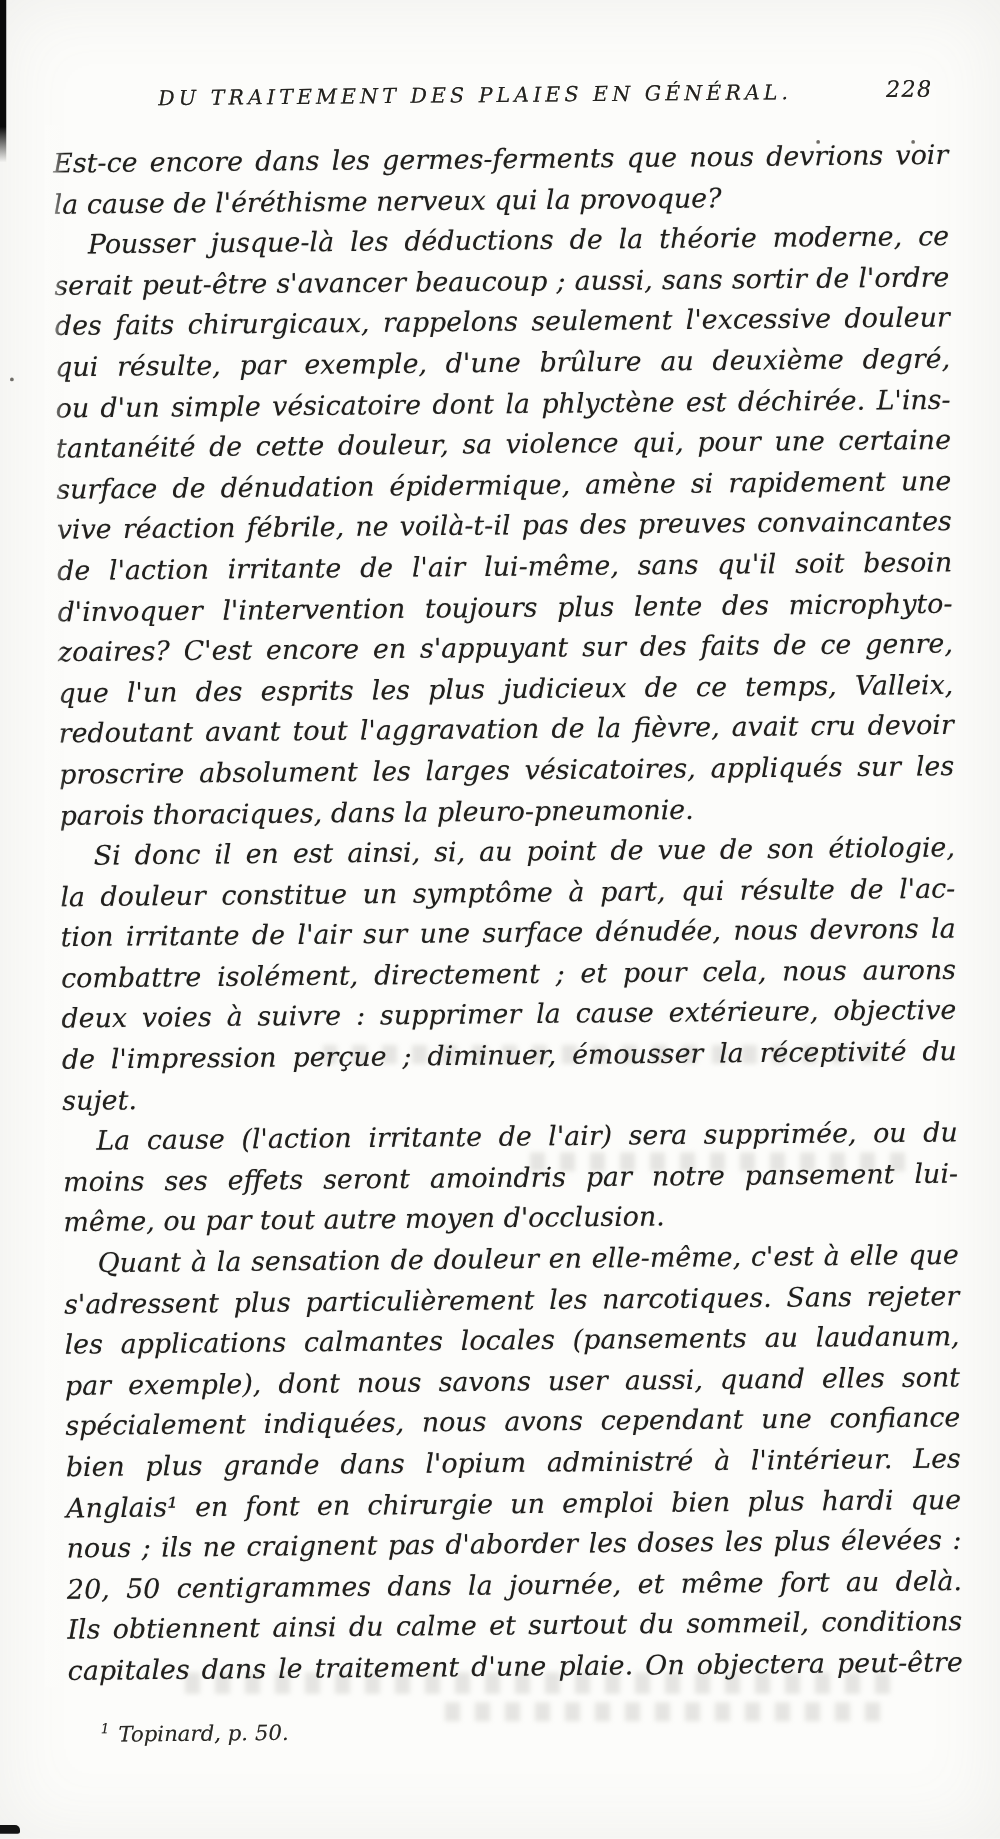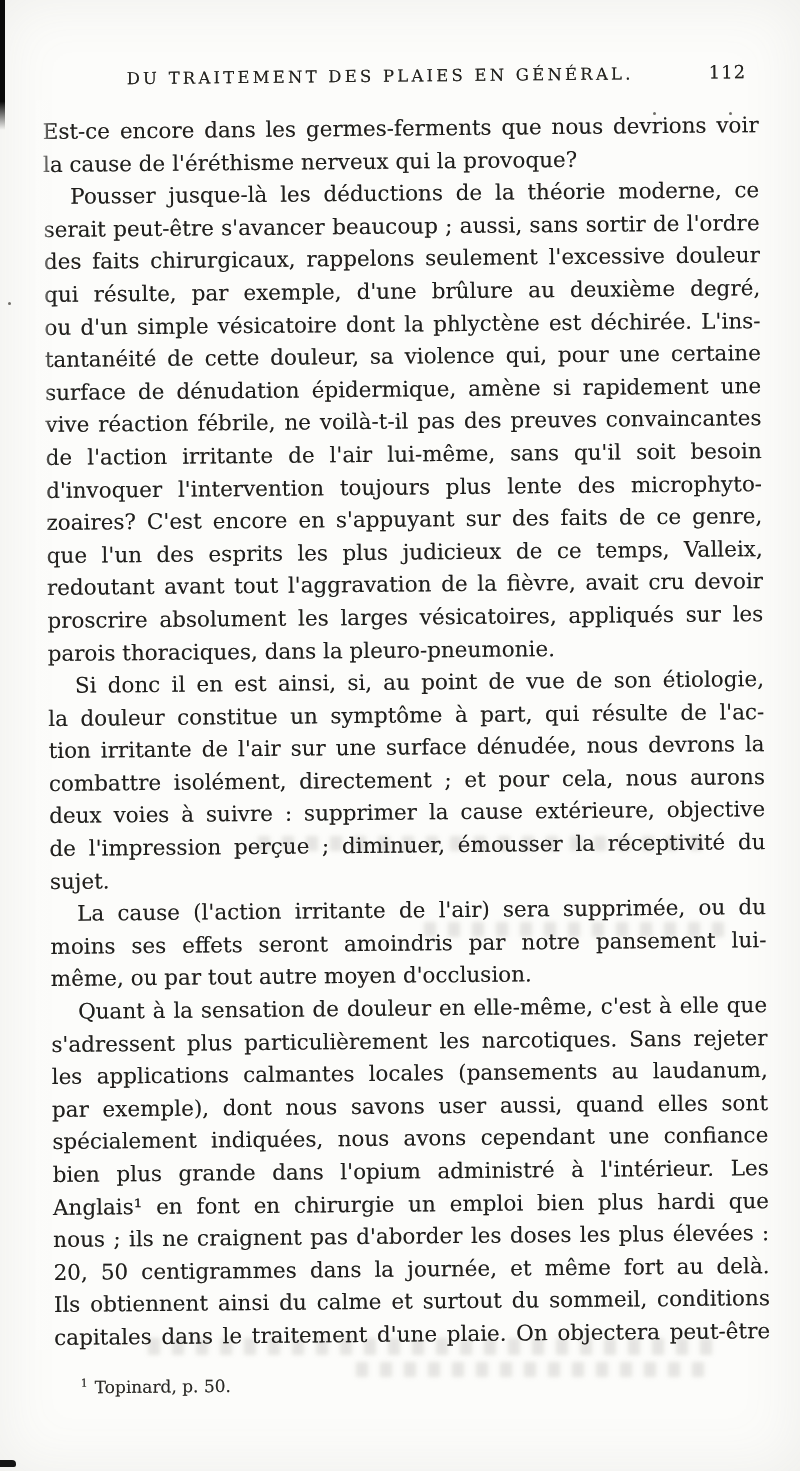--- a/index.html
+++ b/index.html
@@ -4,20 +4,21 @@
 <style>
   html,body{margin:0;padding:0;}
   body{
     width:800px;height:1471px;position:relative;overflow:hidden;
     background:#fcfcfa;
     font-family:"DejaVu Serif","Liberation Serif",serif;
   }
   .page{
     position:absolute;inset:0;
     box-shadow:inset 0 0 60px rgba(120,120,110,0.10);
+    font-style:italic;
   }
   
   .scan-block{
     position:absolute;left:42px;top:66px;width:716px;
     transform:rotate(-0.55deg);
     transform-origin:0 0;
     color:#1e1d1b;
   }
   .running-head{
     position:relative;height:46px;margin-bottom:4px;
@@ -97,21 +98,21 @@
   <div class="speck s2"></div>
   <div class="speck s3"></div>
   <div class="ghost g1"></div>
   <div class="ghost g2"></div>
   <div class="ghost g3"></div>
   <div class="ghost g4"></div>
 
   <div class="scan-block">
     <div class="running-head">
       <div class="head-title">DU TRAITEMENT DES PLAIES EN GÉNÉRAL.</div>
-      <div class="head-page">112</div>
+      <div class="head-page">228</div>
     </div>
 
     <div class="body-text" id="body-text">
 
     <div class="para">
           <div class="line">Est-ce encore dans les germes-ferments que nous devrions voir</div>
           <div class="line justify-off">la cause de l'éréthisme nerveux qui la provoque?</div>
         </div>
         <div class="para">
           <div class="line first-indent">Pousser jusque-là les déductions de la théorie moderne, ce</div>

